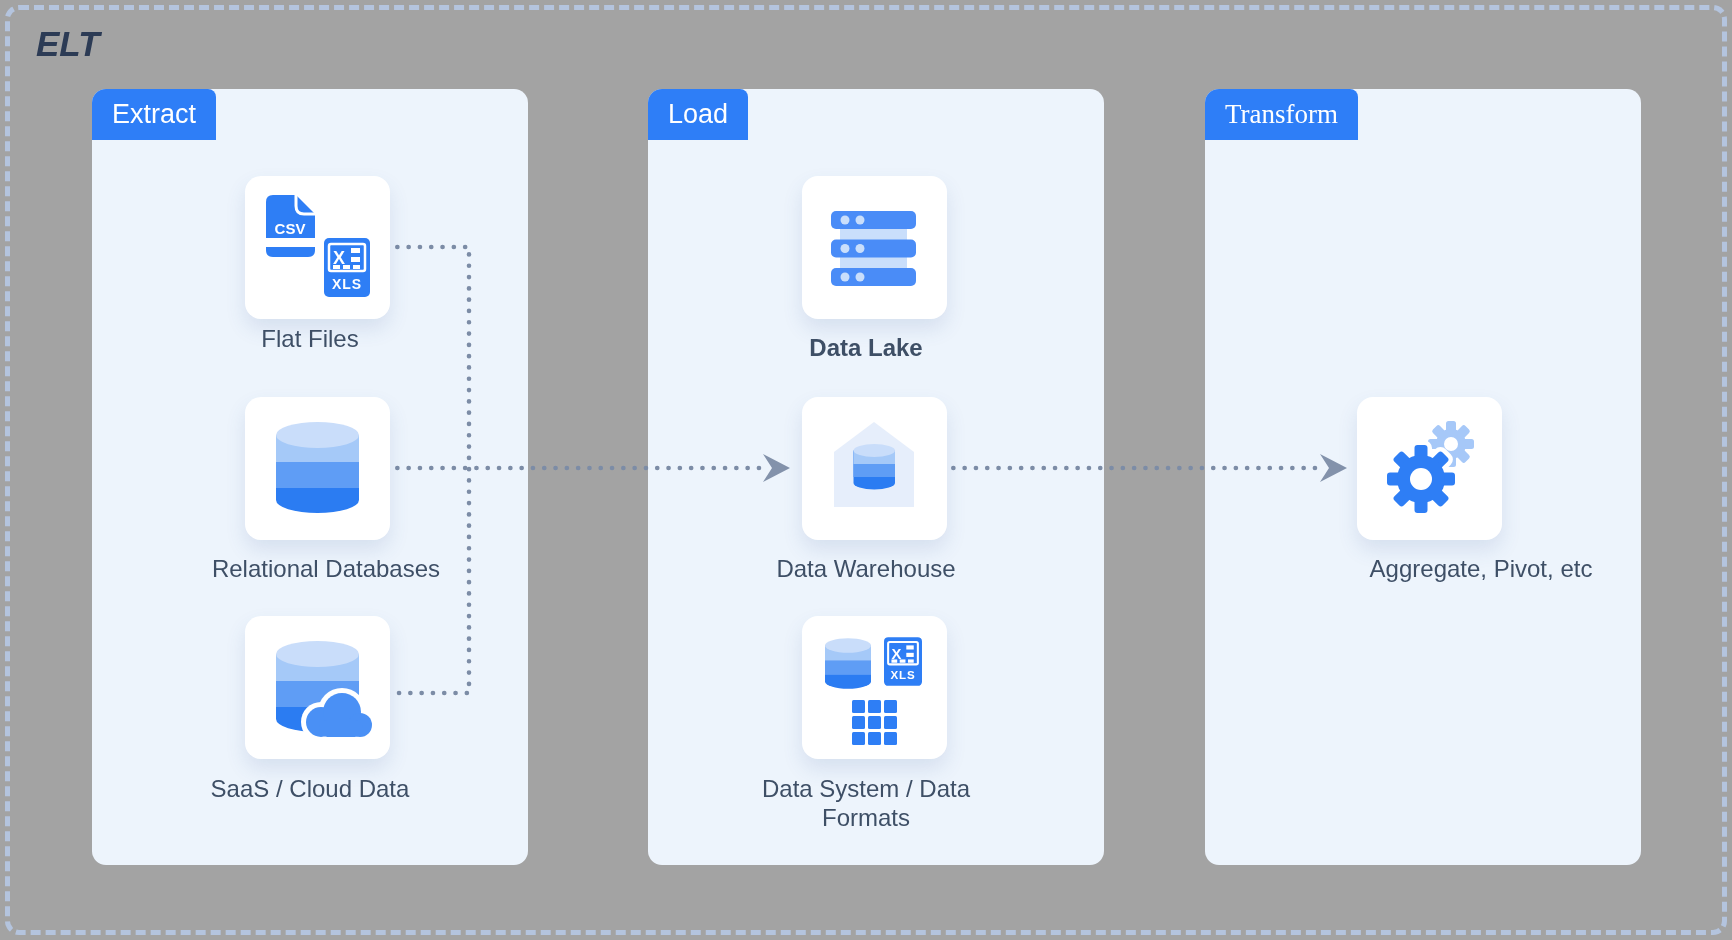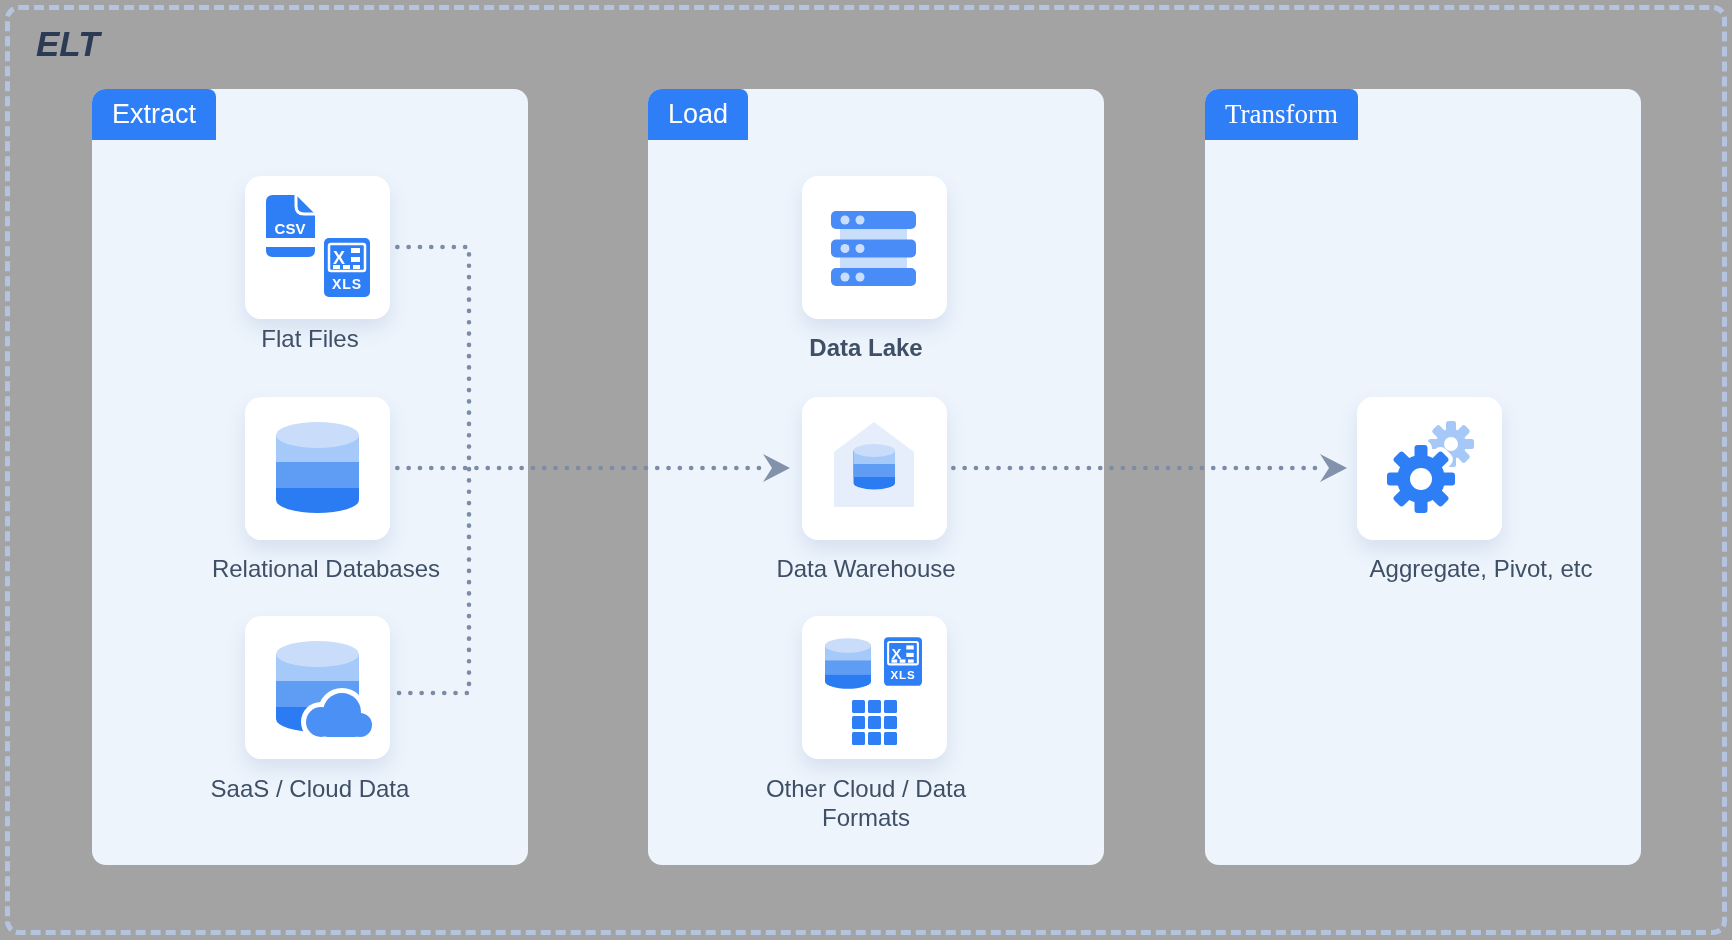--- a/index.html
+++ b/index.html
@@ -212,16 +212,16 @@
       </g>
     </svg>
   </div>
 
   <div class="card-label" style="left:92px;top:324px;">Flat Files</div>
   <div class="card-label" style="left:92px;top:554px;padding-left:16px;">Relational Databases</div>
   <div class="card-label" style="left:92px;top:774px;">SaaS / Cloud Data</div>
 
   <div class="card-label" style="left:648px;top:333px;font-weight:bold;">Data Lake</div>
   <div class="card-label" style="left:648px;top:554px;">Data Warehouse</div>
-  <div class="card-label" style="left:736px;top:774px;width:260px;">Other Cloud / Data Formats</div>
+  <div class="card-label" style="left:736px;top:774px;width:260px;">Data System / Data Formats</div>
 
   <div class="card-label" style="left:1263px;top:554px;">Aggregate, Pivot, etc</div>
 </div>
 
 </body></html>

